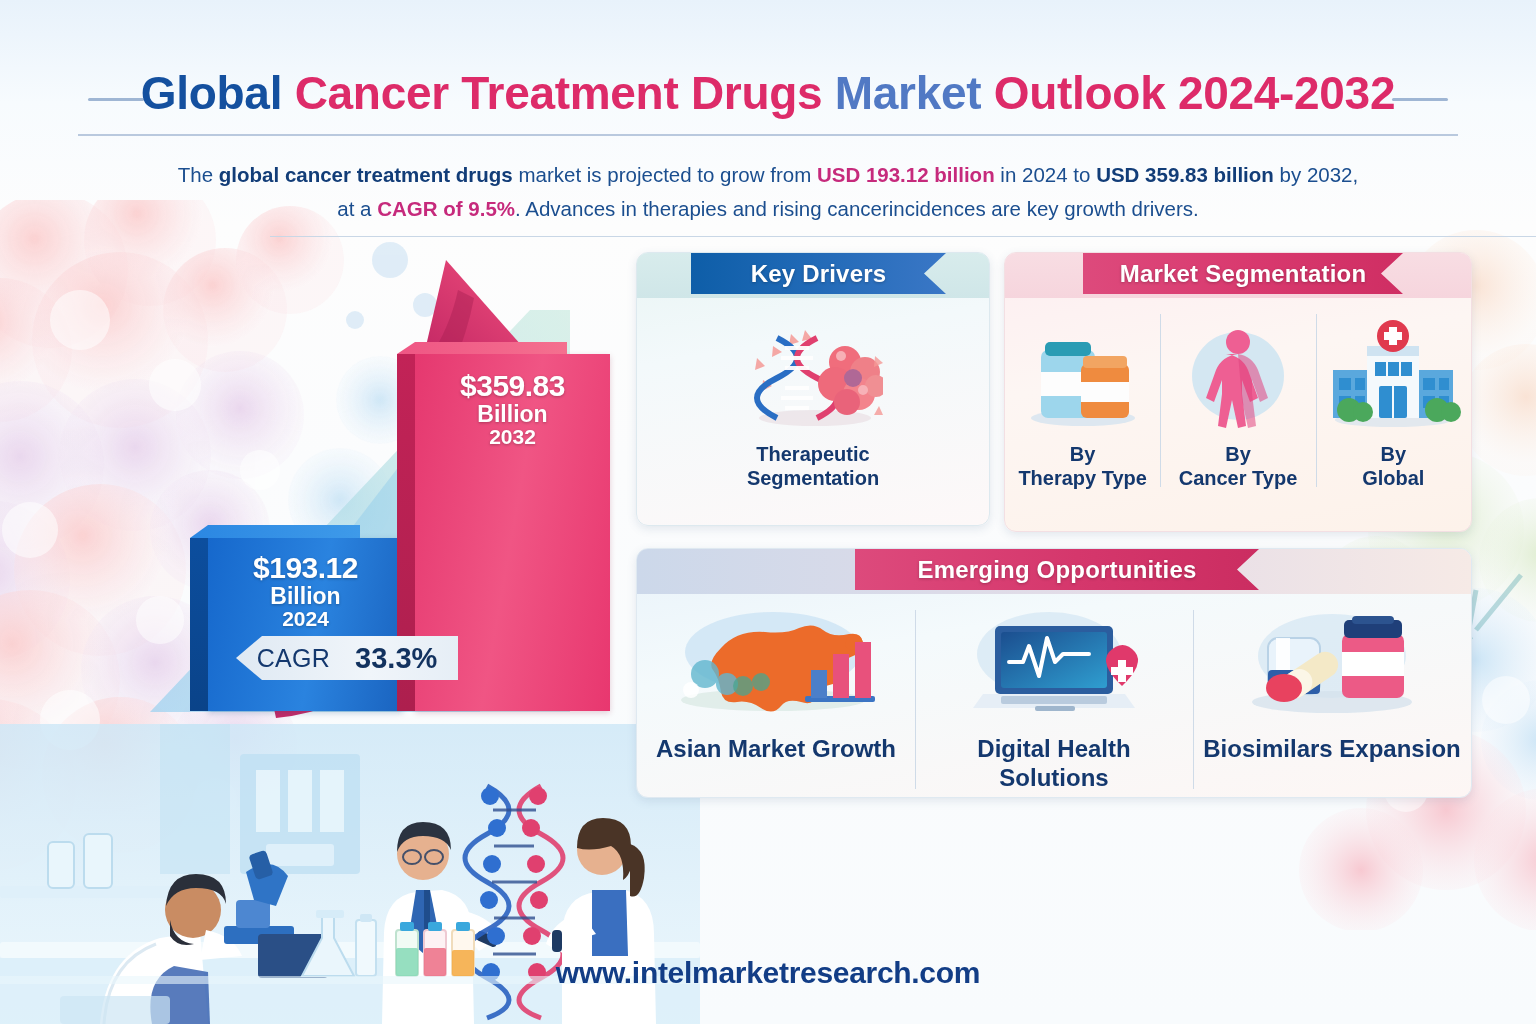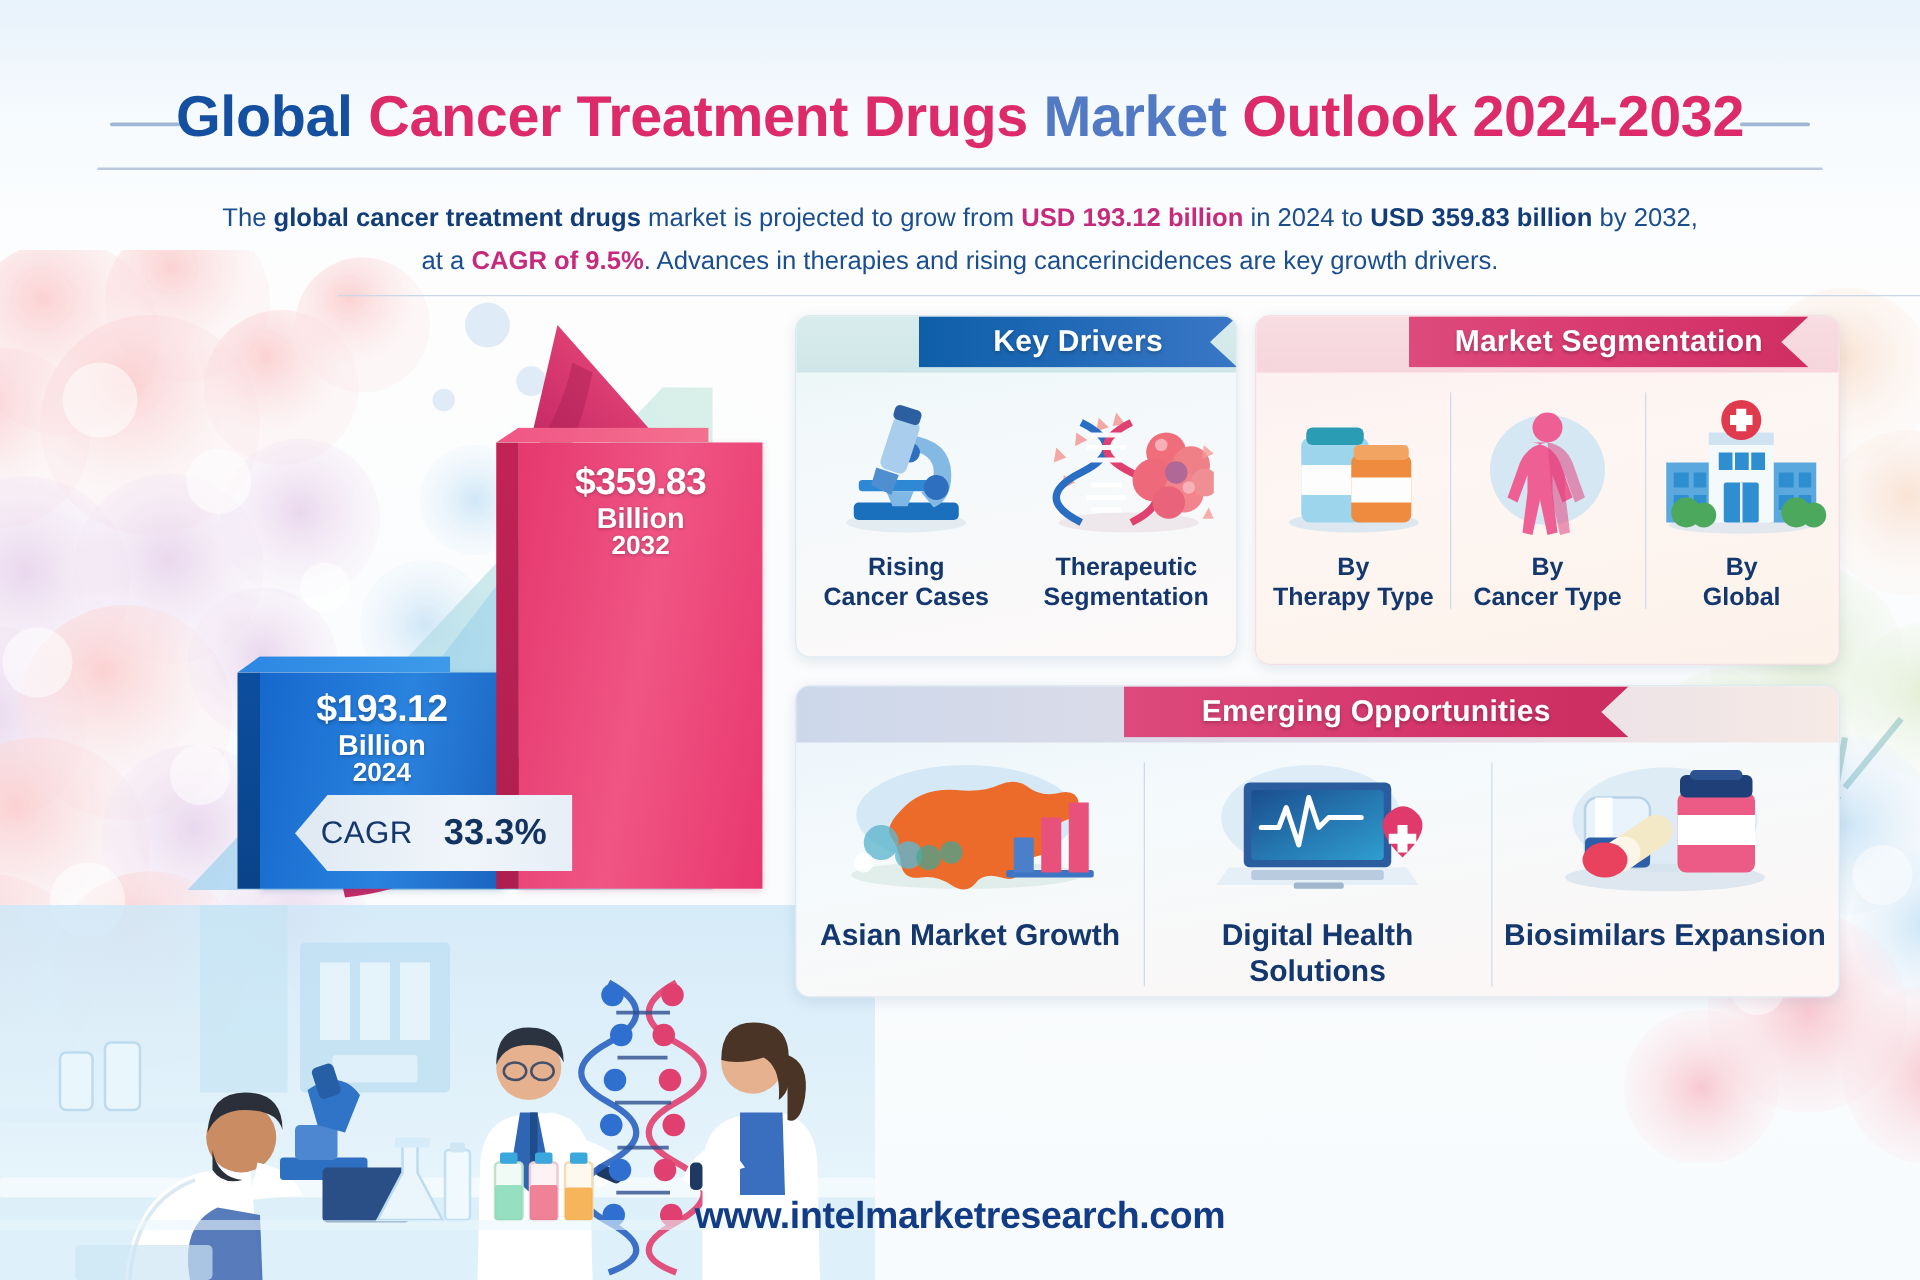--- a/index.html
+++ b/index.html
@@ -58,37 +58,37 @@
     clip-path:polygon(18px 0,100% 0,calc(100% - 0px) 100%,0 100%);}
 
   #bar-2032{left:265px;top:104px;width:152px;height:357px;
     background:linear-gradient(100deg,#e5386f 0%,#f05584 50%,#e8376f 100%);
     box-shadow:0 2px 6px rgba(140,20,60,.2);}
   #bar-2032 .bar-side{background:linear-gradient(180deg,#c22357,#ad1f4e);}
   #bar-2032 .bar-top{left:-18px;top:-12px;width:170px;height:12px;
     background:linear-gradient(90deg,#ef5684,#f4708f);
     clip-path:polygon(18px 0,100% 0,100% 100%,0 100%);}
 
-  #cagr-badge{position:absolute;left:86px;top:386px;width:222px;height:61px;
+  #cagr-badge{position:absolute;left:86px;top:386px;width:222px;height:44px;
     background:linear-gradient(90deg,#dfe9f3,#f0f5fa 60%,#e6eef6);
     clip-path:polygon(26px 0,100% 0,100% 100%,26px 100%,0 50%);
     display:flex;align-items:center;justify-content:center;
     box-shadow:0 2px 5px rgba(20,60,110,.16);gap:18px;}
   #cagr-badge .lbl{font-size:25px;color:#14386e;letter-spacing:.3px;}
   #cagr-badge .val{font-size:29px;color:#12325f;font-weight:bold;margin-left:7px;}
 
   
   .card{position:absolute;border-radius:12px;overflow:hidden;
     box-shadow:0 3px 10px rgba(60,90,130,.13);}
   .ribbon{position:relative;height:41px;display:flex;align-items:center;justify-content:center;
     clip-path:polygon(0 0,100% 0,calc(100% - 22px) 50%,100% 100%,0 100%);}
   .ribbon span{color:#fff;font-size:24px;font-weight:bold;letter-spacing:.2px;
     text-shadow:0 1px 3px rgba(0,0,0,.25);}
   .ribbon-row{position:relative;height:45px;}
-  .ribbon-wrap{position:absolute;top:0;height:41px;margin-left:44px;}
+  .ribbon-wrap{position:absolute;top:0;height:41px;}
 
   .card-body{display:flex;}
   .cell{flex:1;display:flex;flex-direction:column;align-items:center;justify-content:flex-start;
     padding:14px 6px 12px;position:relative;}
   .cell .art{height:118px;display:flex;align-items:flex-end;justify-content:center;}
   .cell .cap{margin-top:12px;text-align:center;color:#14386e;font-size:20px;
     font-weight:bold;line-height:1.22;}
   .divider{position:absolute;left:0;top:16px;bottom:16px;width:1px;background:#cfdbe8;}
 
   
@@ -402,40 +402,20 @@
   <div class="card" id="card-key-drivers">
     <div class="ribbon-row">
       <div class="ribbon-wrap">
         <div class="ribbon">
           <span>Key Drivers</span>
         </div>
       </div>
     </div>
     <div class="card-body">
       <div class="cell">
-        <div class="art">
-          <svg width="120" height="112" viewBox="0 0 120 112">
-            <ellipse cx="60" cy="100" rx="48" ry="8" fill="#dfe8ef" opacity=".8"></ellipse>
-            <rect x="18" y="84" width="84" height="14" rx="4" fill="#1b70bd"></rect>
-            <rect x="22" y="66" width="64" height="9" rx="3" fill="#2f88d4"></rect>
-            <path d="M44 75 l22 0 l-5 12 l-12 0z" fill="#7fb8e4"></path>
-            <path d="M62 30 q34 4 34 32 q0 20-14 26 l-10-12 q10-6 10-16 q0-16-22-18z" fill="#84b9e3"></path>
-            <circle cx="84" cy="72" r="10" fill="#2f6fc0"></circle>
-            <circle cx="63" cy="44" r="8" fill="#2f6fc0"></circle>
-            <rect x="44" y="16" width="22" height="44" rx="6" fill="#a9cdec" transform="rotate(18 55 38)"></rect>
-            <rect x="50" y="8" width="22" height="12" rx="4" fill="#2b5f9f" transform="rotate(18 61 14)"></rect>
-            <path d="M36 56 l18 6 l-6 16 l-16-8z" fill="#4f8fd0"></path>
-          </svg>
-        </div>
-        <div class="cap">
-          <div>Rising</div>
-          <div>Cancer Cases</div>
-        </div>
-      </div>
-      <div class="cell">
 
         <div class="art">
           <svg width="140" height="112" viewBox="0 0 140 112">
             <ellipse cx="72" cy="100" rx="56" ry="8" fill="#eadfe4" opacity=".7"></ellipse>
             <g fill="#f59a97" opacity=".85">
               <path d="M14 40 l8 8 l-10 4z"></path>
                 <path d="M20 62 l9 6 l-10 5z"></path>
               <path d="M30 28 l9 6 l-10 5z"></path>
                 <path d="M48 16 l8 8 l-10 3z"></path>
               <path d="M62 12 l7 9 l-10 2z"></path>

